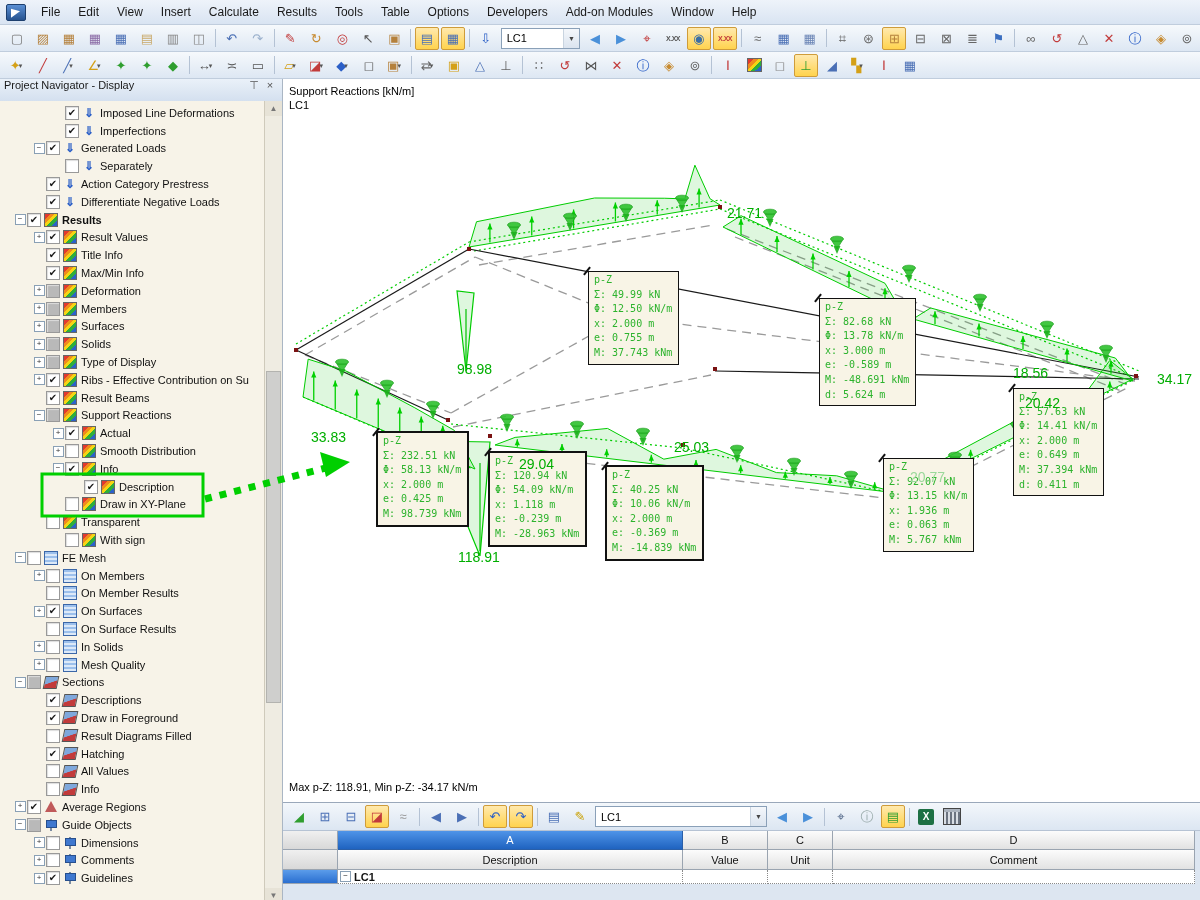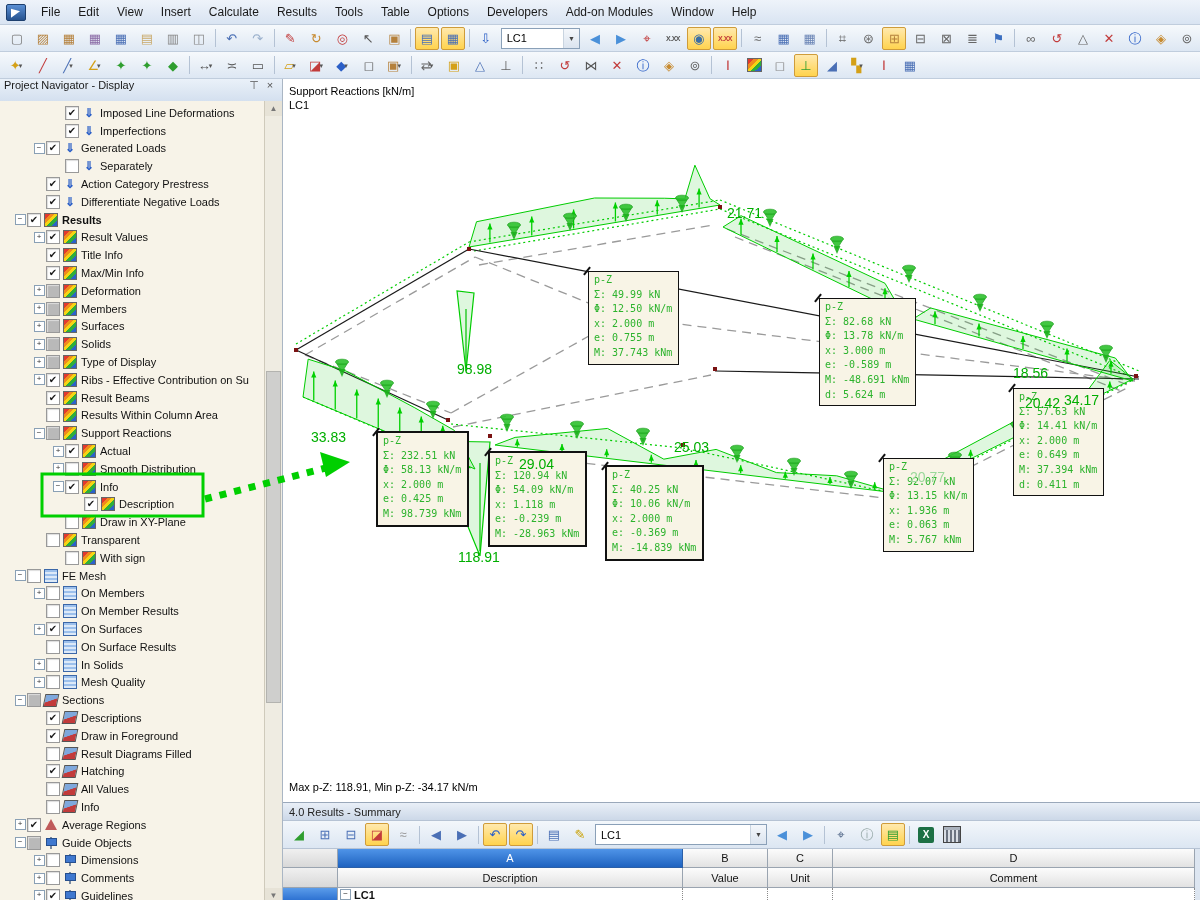--- a/index.html
+++ b/index.html
@@ -373,28 +373,20 @@
             </span>
             <span class="tlabel">Ribs - Effective Contribution on Su</span>
           </div>
           <div class="trow" style="padding-left: 33px;">
             <div class="tslot"></div>
             <span class="tcb">✔</span>
             <span class="ticon">
               <span class="ic-results"></span>
             </span>
             <span class="tlabel">Result Beams</span>
-          </div>
-          <div class="trow" style="padding-left: 33px;">
-            <div class="tslot"></div>
-            <span class="tcb"></span>
-            <span class="ticon">
-              <span class="ic-results"></span>
-            </span>
-            <span class="tlabel">Results Within Column Area</span>
           </div>
           <div class="trow" style="padding-left: 33px;">
             <div class="tslot">
               <span class="texp">−</span>
             </div>
             <span class="tcb partial"></span>
             <span class="ticon">
               <span class="ic-results"></span>
             </span>
             <span class="tlabel">Support Reactions</span>
@@ -845,24 +837,23 @@
           <div class="info-box" style="left: 600px; top: 379px;"><div class="notch"></div><div>p-Z</div><div>Σ: 92.07 kN</div><div>Φ: 13.15 kN/m</div><div>x: 1.936 m</div><div>e: 0.063 m</div><div>M: 5.767 kNm</div></div>
           <div class="vlabel" style="left: 444px; top: 126px;">21.71</div>
           <div class="vlabel" style="left: 174px; top: 282px;">98.98</div>
           <div class="vlabel" style="left: 28px; top: 350px;">33.83</div>
           <div class="vlabel" style="left: 175px; top: 470px;">118.91</div>
           <div class="vlabel" style="left: 236px; top: 377px;">29.04</div>
           <div class="vlabel" style="left: 391px; top: 360px;">25.03</div>
           <div class="vlabel" style="left: 730px; top: 286px;">18.56</div>
           <div class="vlabel" style="left: 742px; top: 316px;">20.42</div>
           <div class="vlabel faint" style="left: 627px; top: 390px;">20.77</div>
-          <div class="vlabel" style="left: 781px; top: 292px; margin-top: 21px;">34.17</div>
+          <div class="vlabel" style="left: 874px; top: 292px;">34.17</div>
         </div>
       <div class="bottom-panel">
-        <div class="bp-header">4.0 Results - Summary</div>
         <div class="bp-toolbar">
             <div class="tbtn" style="color: rgb(47, 158, 47);">◢</div>
             <div class="tbtn" style="color: rgb(74, 111, 181);">⊞</div>
             <div class="tbtn" style="color: rgb(74, 111, 181);">⊟</div>
             <div class="tbtn pressed" style="color: rgb(194, 59, 59);">◪</div>
             <div class="tbtn" style="color: rgb(153, 153, 153);">≈</div>
             <div class="tsep"></div>
             <div class="tbtn" style="color: rgb(74, 111, 181);">◀</div>
             <div class="tbtn" style="color: rgb(74, 111, 181);">▶</div>
             <div class="tsep"></div>

